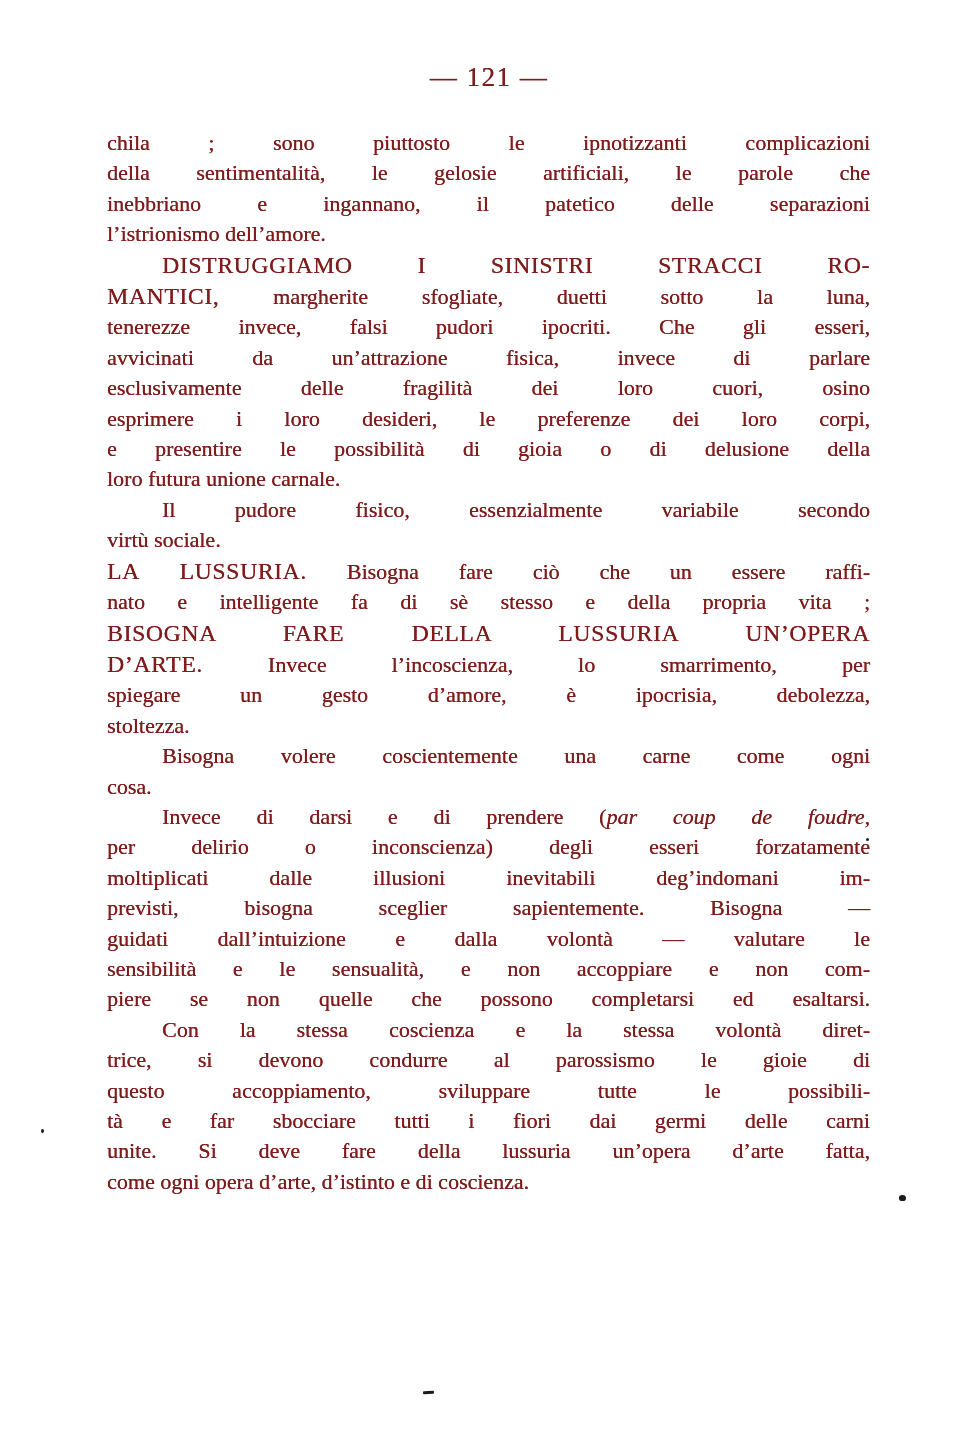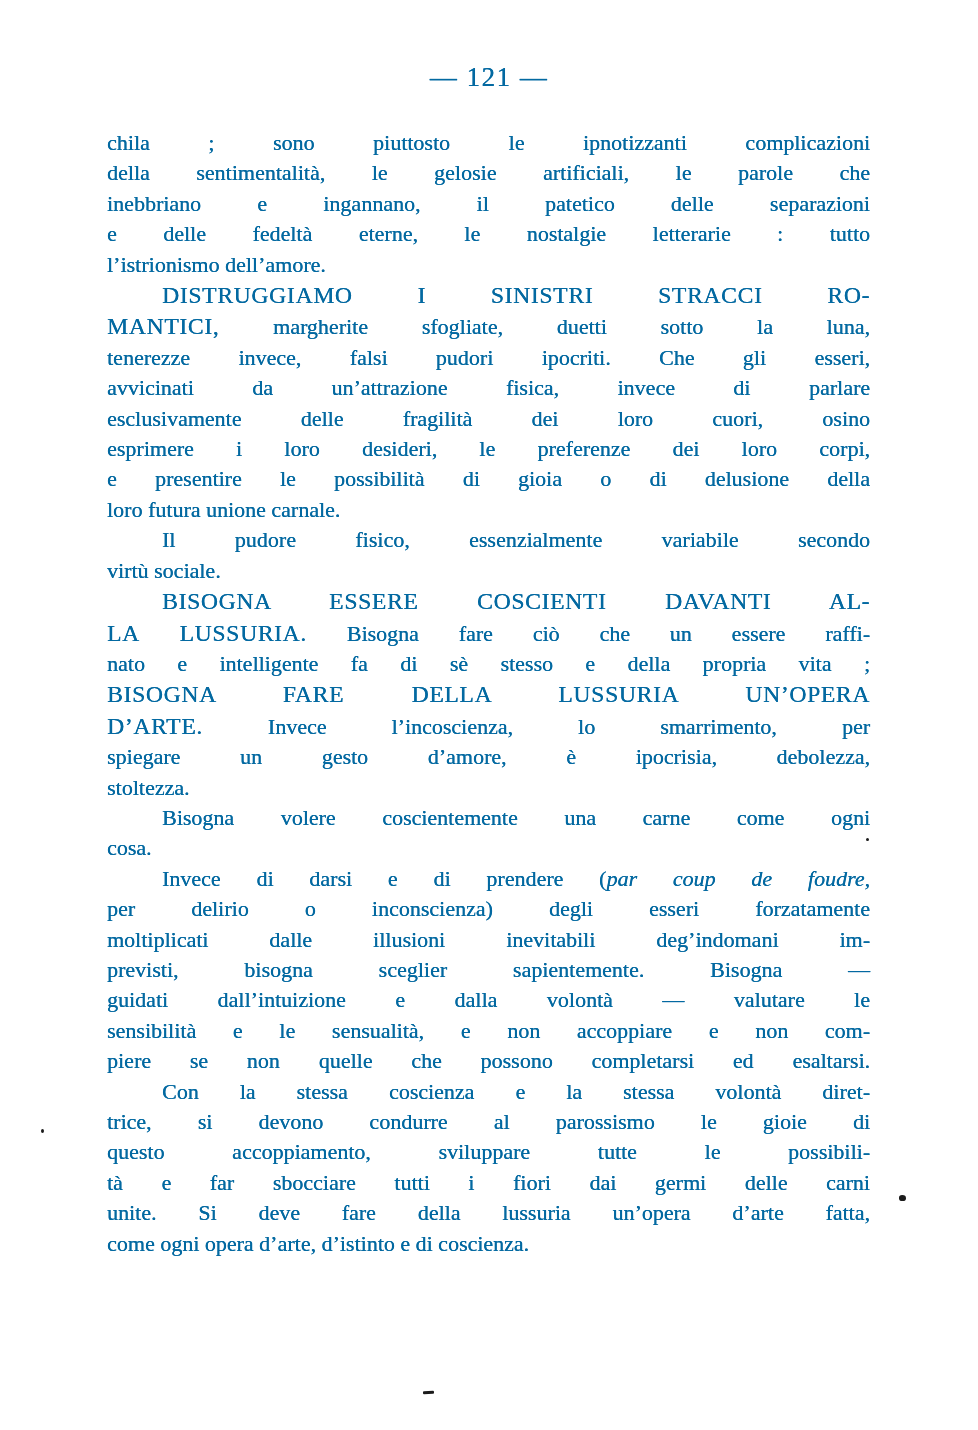--- a/index.html
+++ b/index.html
@@ -2,21 +2,21 @@
 <html><head>
 <meta charset="utf-8">
 <style>
   html, body { margin: 0; padding: 0; background: #ffffff; }
   .sheet {
     position: relative;
     width: 978px;
     height: 1430px;
     background: #ffffff;
     font-family: "Liberation Serif", "DejaVu Serif", serif;
-    color: #0369a1;
+    color: #7f1d1d;
     overflow: hidden;
   }
   .pagenum {
     position: absolute;
     top: 62px;
     left: 0;
     right: 0;
     text-align: center;
     font-size: 27px;
     letter-spacing: 1.5px;
@@ -51,39 +51,37 @@
 <body>
 
 <div class="sheet">
   <div class="pagenum">— 121 —</div>
 
   <div class="textblock">
       <div class="para">
         <div class="line j"><span class="seg n">chila ; sono piuttosto le ipnotizzanti complicazioni</span></div>
         <div class="line j"><span class="seg n">della sentimentalità, le gelosie artificiali, le parole che</span></div>
         <div class="line j"><span class="seg n">inebbriano e ingannano, il patetico delle separazioni</span></div>
-        <div class="line j"><span class="seg n">e delle fedeltà eterne, le nostalgie letterarie : tutto</span></div>
         <div class="line"><span class="seg n">l’istrionismo dell’amore.</span></div>
       </div>
       <div class="para">
         <div class="line j indent"><span class="seg c">DISTRUGGIAMO I SINISTRI STRACCI RO-</span></div>
         <div class="line j"><span class="seg c">MANTICI,</span><span class="seg n"> margherite sfogliate, duetti sotto la luna,</span></div>
         <div class="line j"><span class="seg n">tenerezze invece, falsi pudori ipocriti. Che gli esseri,</span></div>
         <div class="line j"><span class="seg n">avvicinati da un’attrazione fisica, invece di parlare</span></div>
         <div class="line j"><span class="seg n">esclusivamente delle fragilità dei loro cuori, osino</span></div>
         <div class="line j"><span class="seg n">esprimere i loro desideri, le preferenze dei loro corpi,</span></div>
         <div class="line j"><span class="seg n">e presentire le possibilità di gioia o di delusione della</span></div>
         <div class="line"><span class="seg n">loro futura unione carnale.</span></div>
       </div>
       <div class="para">
         <div class="line j indent"><span class="seg n">Il pudore fisico, essenzialmente variabile secondo</span></div>
         <div class="line"><span class="seg n">virtù sociale.</span></div>
       </div>
       <div class="para">
-        <div class="line j indent"><span class="seg c">BISOGNA ESSERE COSCIENTI DAVANTI AL-</span></div>
         <div class="line j"><span class="seg c">LA LUSSURIA.</span><span class="seg n"> Bisogna fare ciò che un essere raffi-</span></div>
         <div class="line j"><span class="seg n">nato e intelligente fa di sè stesso e della propria vita ;</span></div>
         <div class="line j"><span class="seg c">BISOGNA FARE DELLA LUSSURIA UN’OPERA</span></div>
         <div class="line j"><span class="seg c">D’ARTE.</span><span class="seg n"> Invece l’incoscienza, lo smarrimento, per</span></div>
         <div class="line j"><span class="seg n">spiegare un gesto d’amore, è ipocrisia, debolezza,</span></div>
         <div class="line"><span class="seg n">stoltezza.</span></div>
       </div>
       <div class="para">
         <div class="line j indent"><span class="seg n">Bisogna volere coscientemente una carne come ogni</span></div>
         <div class="line"><span class="seg n">cosa.</span></div>

